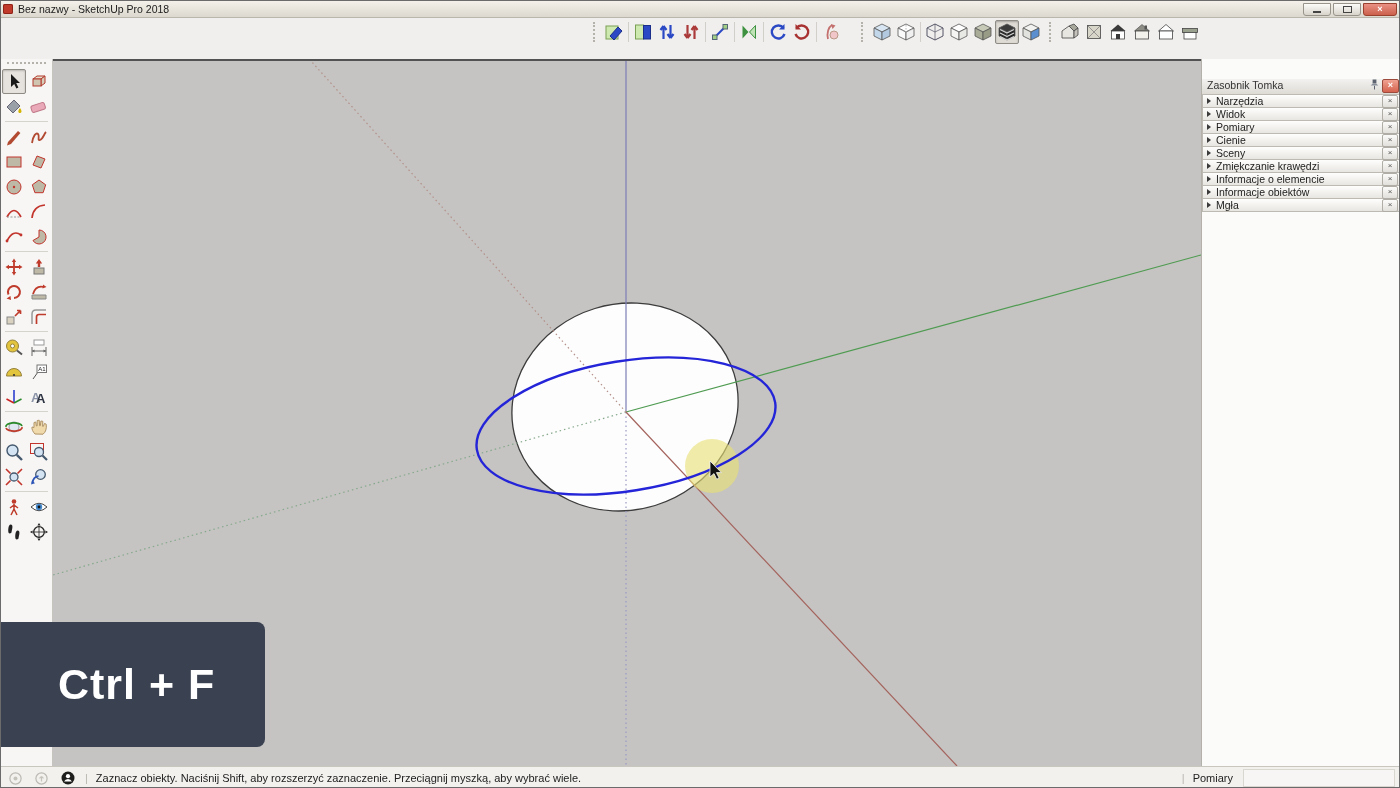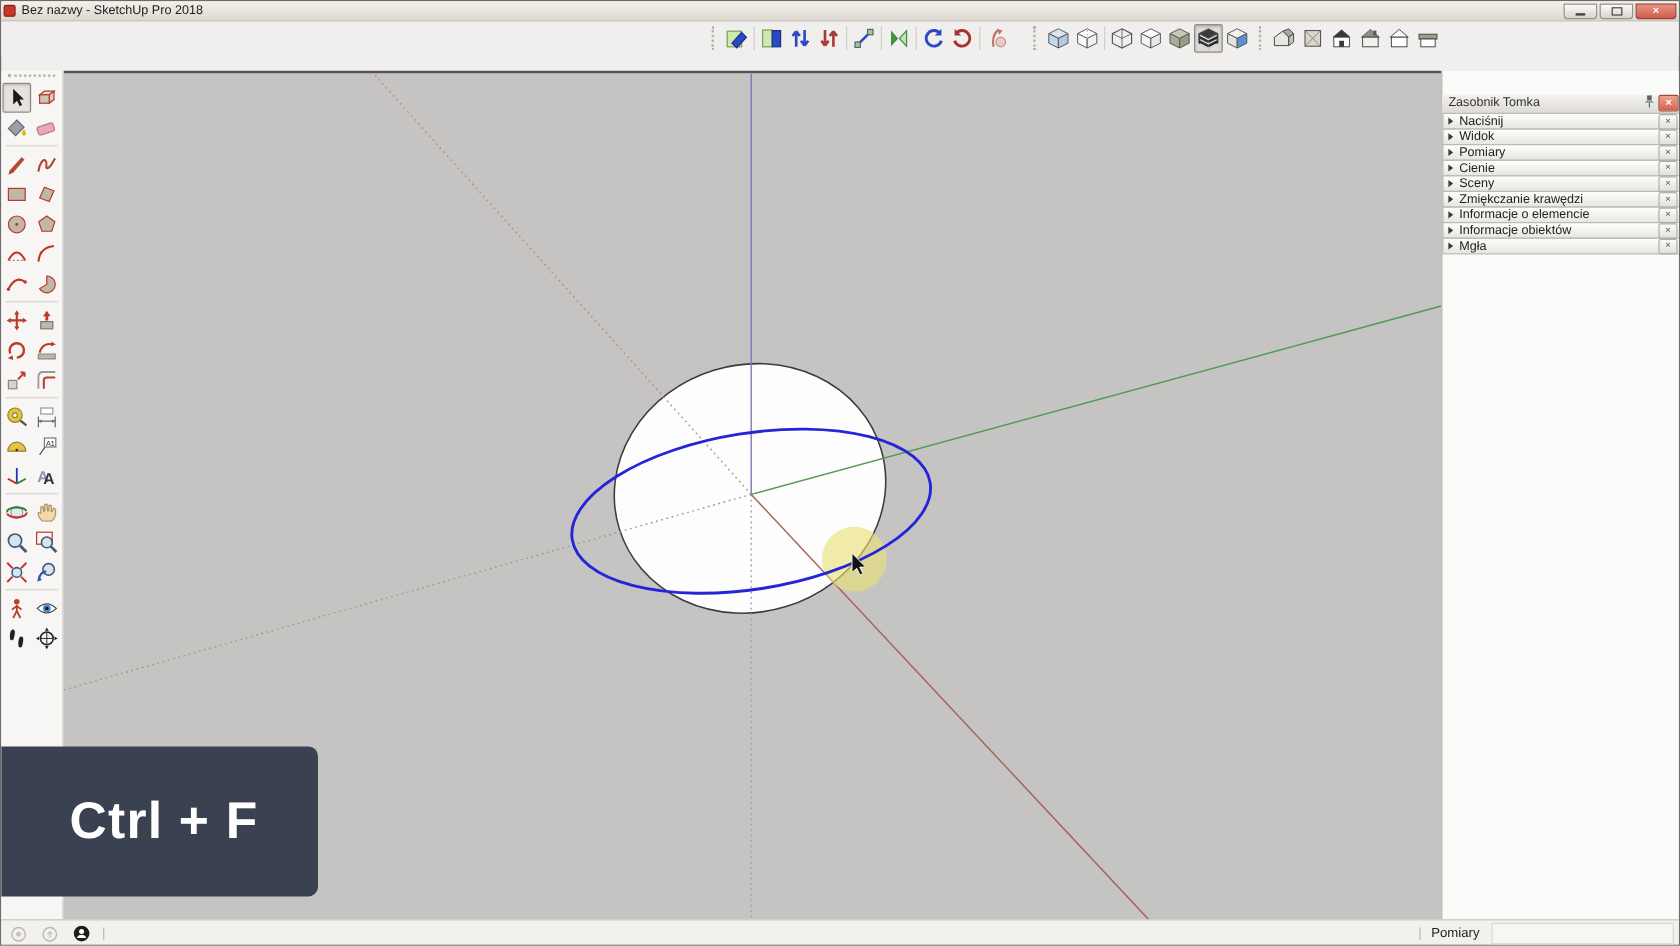--- a/index.html
+++ b/index.html
@@ -542,21 +542,21 @@
       <span class="spacer"></span>
       <svg width="9" height="11" viewBox="0 0 9 11">
         <rect x="2.6" y="0.5" width="3.8" height="4" fill="#5d6470"></rect>
         <path d="M0.6 6.6h7.8L6.4 4.8H2.6z" fill="#8a909b"></path>
         <path d="M4.5 6.8v3.7" stroke="#5d6470"></path>
       </svg>
       <div class="tray-close">×</div>
     </div>
     <div class="tray-row">
         <span class="tri"></span>
-        <span>Naciśnij</span>
+        <span>Narzędzia</span>
         <span class="mini-close">×</span>
       </div>
     <div class="tray-row">
         <span class="tri"></span>
         <span>Widok</span>
         <span class="mini-close">×</span>
       </div>
     <div class="tray-row">
         <span class="tri"></span>
         <span>Pomiary</span>
@@ -604,20 +604,21 @@
         <circle cx="6.5" cy="6.5" r="5.6" fill="none" stroke="#bcb9b2" stroke-width="1.2"></circle>
         <path d="M6.5 9.5v-5m0 0L4.5 6.4m2-1.9l2 1.9" stroke="#c6c3bc" stroke-width="1.2" fill="none"></path>
       </svg>
       <svg width="14" height="14" viewBox="0 0 14 14">
         <circle cx="7" cy="7" r="6.5" fill="#1e1e1c"></circle>
         <circle cx="7" cy="5.2" r="2.1" fill="#fff"></circle>
         <path d="M3.1 10.6a4.2 4.2 0 0 1 7.8 0z" fill="#fff"></path>
       </svg>
     </div>
     <span class="sb-sep">|</span>
+    <span>Zaznacz obiekty. Naciśnij Shift, aby rozszerzyć zaznaczenie. Przeciągnij myszką, aby wybrać wiele.</span>
     <div class="sb-right">
       <span class="sb-sep">|</span>
       <span>Pomiary</span>
       <div class="measure-box"></div>
     </div>
   </div>
 
   <div class="shortcut-overlay" style="background: rgb(58, 65, 80); text-align: center;">
     <span class="keys">Ctrl + F</span>
   </div>

